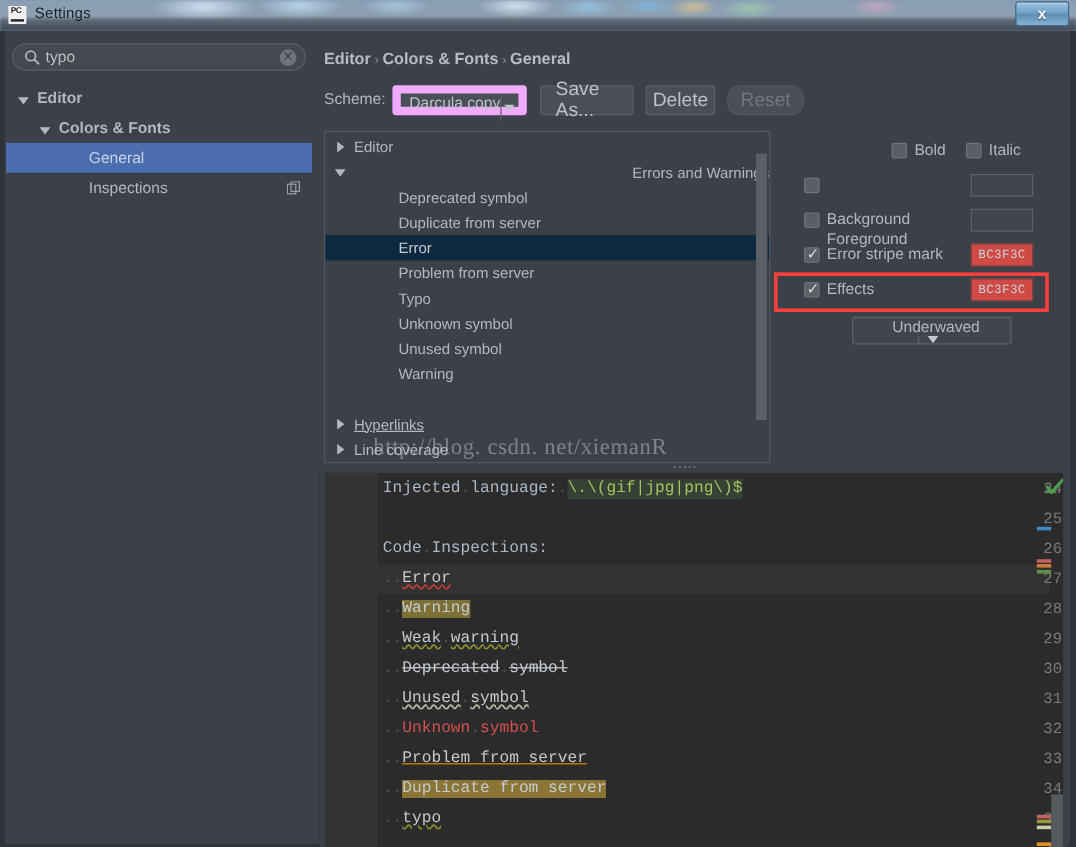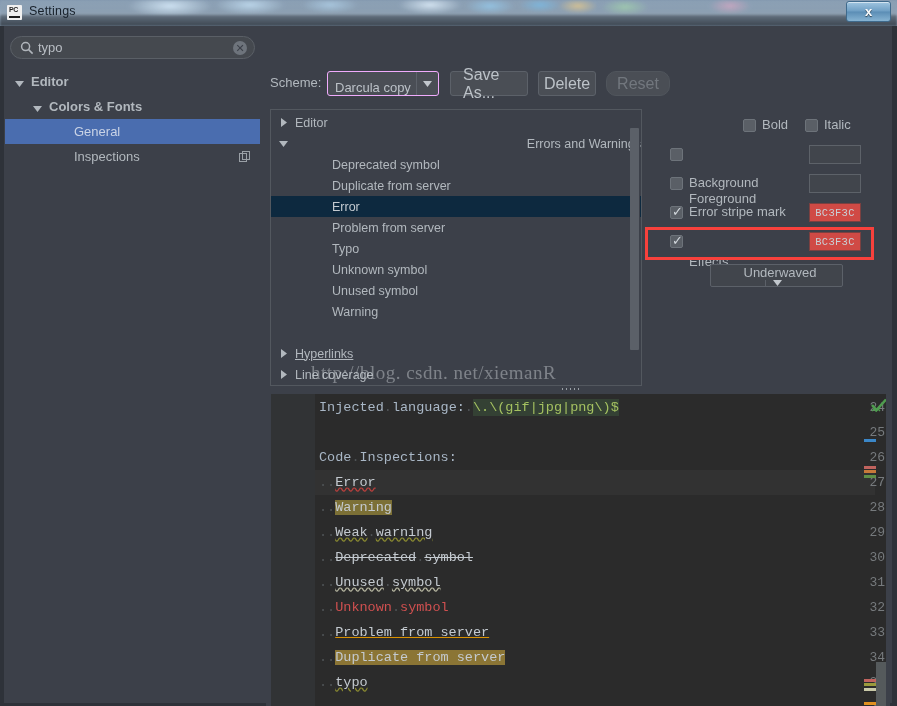--- a/index.html
+++ b/index.html
@@ -119,22 +119,22 @@
   #breadcrumb .sep { color: #8f959b; font-weight: normal; font-size: 11px; padding: 0 3px; }
 
   #scheme-row {
     position: absolute; left: 8px; top: 42px; height: 25px;
   }
   #scheme-label {
     position: absolute; left: 0; top: 4px; font-size: 13px; color: #b2b8be;
   }
   #scheme-combo {
     position: absolute; left: 57px; top: 0; width: 112px; height: 25px;
-    border: 1px solid #f0abfc; border-radius: 3px; background: #4a4e55;
-    display: flex; align-items: flex-end; cursor: pointer;
+    border: 7px solid #f0abfc; border-radius: 3px; background: #4a4e55;
+    display: flex; align-items: flex-start; cursor: pointer;
   }
   #scheme-combo .val {
     flex: 1; padding-left: 7px; font-size: 13px; color: #bcc2c8; white-space: nowrap;
   }
   #scheme-combo .arrowbox {
     width: 22px; height: 23px; border-left: 1px solid #5c6169;
     display: flex; align-items: center; justify-content: center;
   }
   .btn {
     position: absolute; top: 0; height: 25px;
@@ -310,20 +310,21 @@
             <span id="sb-copy-icon"><svg width="12" height="12" viewBox="0 0 12 12">
                 <rect x="0.5" y="2.5" width="7" height="8" fill="none" stroke="#9aa0a6"></rect>
                 <rect x="3.5" y="0.5" width="7" height="8" fill="none" stroke="#9aa0a6"></rect>
               </svg></span>
           </div>
         </div>
     </div>
 
     <div id="content">
 
+      <div id="breadcrumb"><span>Editor</span><span class="sep">›</span><span>Colors &amp; Fonts</span><span class="sep">›</span><span>General</span></div>
 
       <div id="scheme-row">
         <div id="scheme-label">Scheme:</div>
         <div id="scheme-combo">
           <span class="val">Darcula copy</span>
           <span class="arrowbox">
             <svg width="9" height="6" viewBox="0 0 9 6">
                 <polygon points="0,0 9,0 4.5,6" fill="#c2c7cd"></polygon>
               </svg>
           </span>
@@ -418,21 +419,21 @@
 
         <div class="chk on" style="left:20px;top:97px;">
           <span class="tick">✓</span>
         </div>
         <div class="olabel" style="left:39px;top:95px;">Error stripe mark</div>
         <div class="swatch-color" style="left:159px;top:94px;">BC3F3C</div>
 
         <div class="chk on" style="left:20px;top:126px;">
           <span class="tick">✓</span>
         </div>
-        <div class="olabel" style="left:39px;top:124px;margin-top:21px;">Effects</div>
+        <div class="olabel" style="left:39px;top:124px;">Effects</div>
         <div class="swatch-color" style="left:159px;top:123px;">BC3F3C</div>
 
         <div id="effect-combo" style="left:60px;top:155px;flex-direction:column;">
           <span class="val">Underwaved</span>
           <span class="arrowbox">
             <svg width="9" height="6" viewBox="0 0 9 6">
                 <polygon points="0,0 9,0 4.5,6" fill="#c2c7cd"></polygon>
               </svg>
           </span>
         </div>

